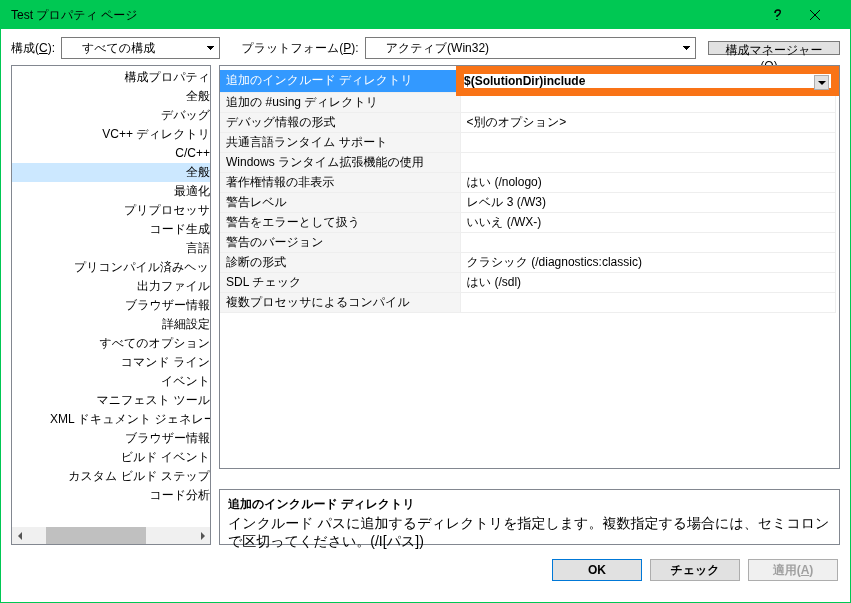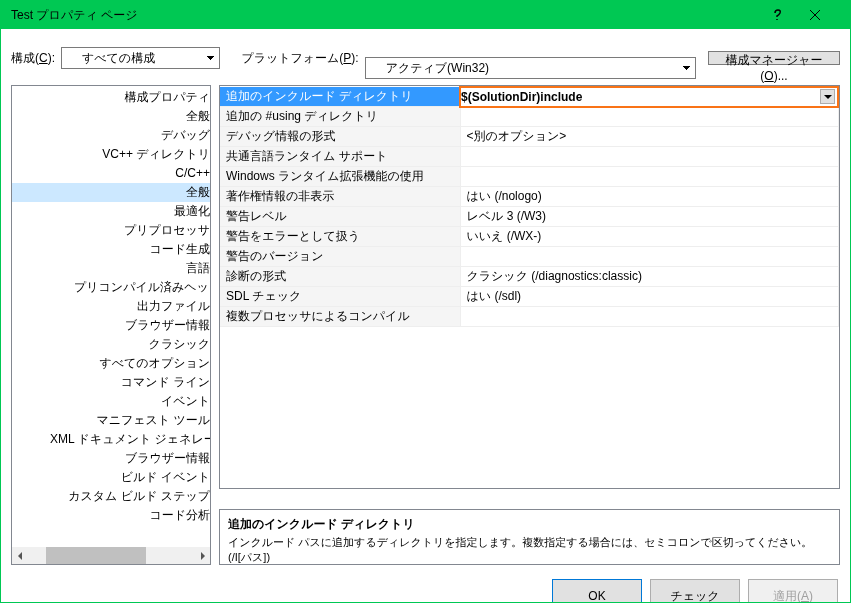--- a/index.html
+++ b/index.html
@@ -7,21 +7,21 @@
 .titlebar { background: #00c853; height: 28px; display: flex; align-items: center; padding: 0 16px 0 10px; color: #000; }
 .titlebar .title { flex: 1; }
 .titlebar .tbtn { width: 38px; height: 28px; display: flex; align-items: center; justify-content: center; cursor: pointer; }
 .titlebar .tbtn.close { width: 38px; }
 .titlebar svg { width: 12px; height: 12px; stroke: #000; stroke-width: 1; fill: none; }
 
 .toolbar { display: flex; align-items: center; padding: 8px 10px 6px 10px; gap: 6px; }
 .toolbar label { white-space: nowrap; }
 .toolbar select { border: 1px solid #7a7a7a; background: #fff; height: 22px; padding: 0 20px 0 20px; appearance: none; background-image: linear-gradient(45deg, transparent 50%, #000 50%), linear-gradient(135deg, #000 50%, transparent 50%); background-position: right 8px center, right 4px center; background-size: 4px 4px, 4px 4px; background-repeat: no-repeat; }
 .toolbar .sel-config { width: 170px; }
-.toolbar .sel-platform { width: 358px; margin-top: 20px; }
+.toolbar .sel-platform { width: 358px; }
 .toolbar button.cfgmgr { height: 14px; border: 1px solid #7a7a7a; background: #e1e1e1; padding: 0 8px; cursor: pointer; }
 .toolbar .sp { width: 10px; }
 
 .content { display: flex; padding: 0 10px 8px 10px; gap: 8px; height: 488px; }
 .tree-panel { width: 200px; border: 1px solid #828790; overflow: auto; background: #fff; position: relative; }
 .tree { padding: 2px 0; }
 .tree div { white-space: nowrap; padding: 1px 0 1px 4px; line-height: 17px; cursor: default; text-align: right; }
 .tree .lvl0 { padding-left: 20px; }
 .tree .lvl1 { padding-left: 40px; }
 .tree .lvl2 { padding-left: 62px; }
@@ -35,30 +35,30 @@
 .tree-scroll-h .thumb { background: #c0c0c0; height: 17px; width: 100px; margin-left: 17px; }
 .tree-scroll-h .arr { width: 17px; height: 17px; background: #f0f0f0; display: flex; align-items: center; justify-content: center; }
 .tree-scroll-h .arr svg { width: 8px; height: 8px; fill: #555; }
 
 .right-panel { flex: 1; display: flex; flex-direction: column; gap: 20px; }
 .grid { flex: 1; border: 1px solid #828790; background: #fff; }
 .grid-table { width: 100%; border-collapse: collapse; }
 .grid-table td { border-bottom: 1px solid #eee; border-right: 1px solid #eee; padding: 1px 6px; height: 19px; }
 .grid-table td.label { width: 240px; background: #f5f5f5; }
 .grid-table tr.hl td.label { background: #3399ff; color: #fff; }
-.grid-table tr.hl td.val { border: 2px solid #f97316; padding: 0 0; position: relative; font-weight: bold; }
+.grid-table tr.hl td.val { border: 8px solid #f97316; padding: 0 0; position: relative; font-weight: bold; }
 .grid-table tr.hl td.val .dd { position: absolute; right: 2px; top: 1px; width: 15px; height: 15px; background: #e1e1e1; border: 1px solid #adadad; }
 .grid-table tr.hl td.val .dd::after { content: ""; position: absolute; left: 3px; top: 5px; border-left: 4px solid transparent; border-right: 4px solid transparent; border-top: 4px solid #000; }
 
 .desc { border: 1px solid #828790; padding: 6px 8px; height: 56px; }
 .desc .dt { font-weight: bold; margin-bottom: 2px; }
-.desc .db { font-size: 11px; }
+.desc .db { font-size: 14px; }
 
 .footer { display: flex; justify-content: flex-end; gap: 8px; padding: 6px 12px 8px 12px; }
-.footer button { width: 90px; height: 34px; border: 1px solid #adadad; background: #e1e1e1; cursor: pointer; }
+.footer button { width: 90px; height: 22px; border: 1px solid #adadad; background: #e1e1e1; cursor: pointer; font-weight: bold; }
 .footer button.primary { border: 1px solid #0078d7; }
 .footer button:disabled { color: #a0a0a0; background: #f0f0f0; }
 
 u { text-decoration: underline; }
 </style>
 </head>
 <body>
 
 <div class="titlebar">
   <span class="title">Test プロパティ ページ</span>
@@ -97,21 +97,21 @@
         <div class="lvl1">VC++ ディレクトリ</div>
         <div class="lvl1 par exp open">C/C++</div>
         <div class="lvl2 selected">全般</div>
         <div class="lvl2">最適化</div>
         <div class="lvl2">プリプロセッサ</div>
         <div class="lvl2">コード生成</div>
         <div class="lvl2">言語</div>
         <div class="lvl2">プリコンパイル済みヘッダー</div>
         <div class="lvl2">出力ファイル</div>
         <div class="lvl2">ブラウザー情報</div>
-        <div class="lvl2">クラシック</div>
+        <div class="lvl2">詳細設定</div>
         <div class="lvl2">すべてのオプション</div>
         <div class="lvl2">コマンド ライン</div>
         <div class="lvl1 par exp closed">イベント</div>
         <div class="lvl1 par exp closed">マニフェスト ツール</div>
         <div class="lvl1 par exp closed">XML ドキュメント ジェネレーター</div>
         <div class="lvl1 par exp closed">ブラウザー情報</div>
         <div class="lvl1 par exp closed">ビルド イベント</div>
         <div class="lvl1 par exp closed">カスタム ビルド ステップ</div>
         <div class="lvl1 par exp closed">コード分析</div>
       </div>

